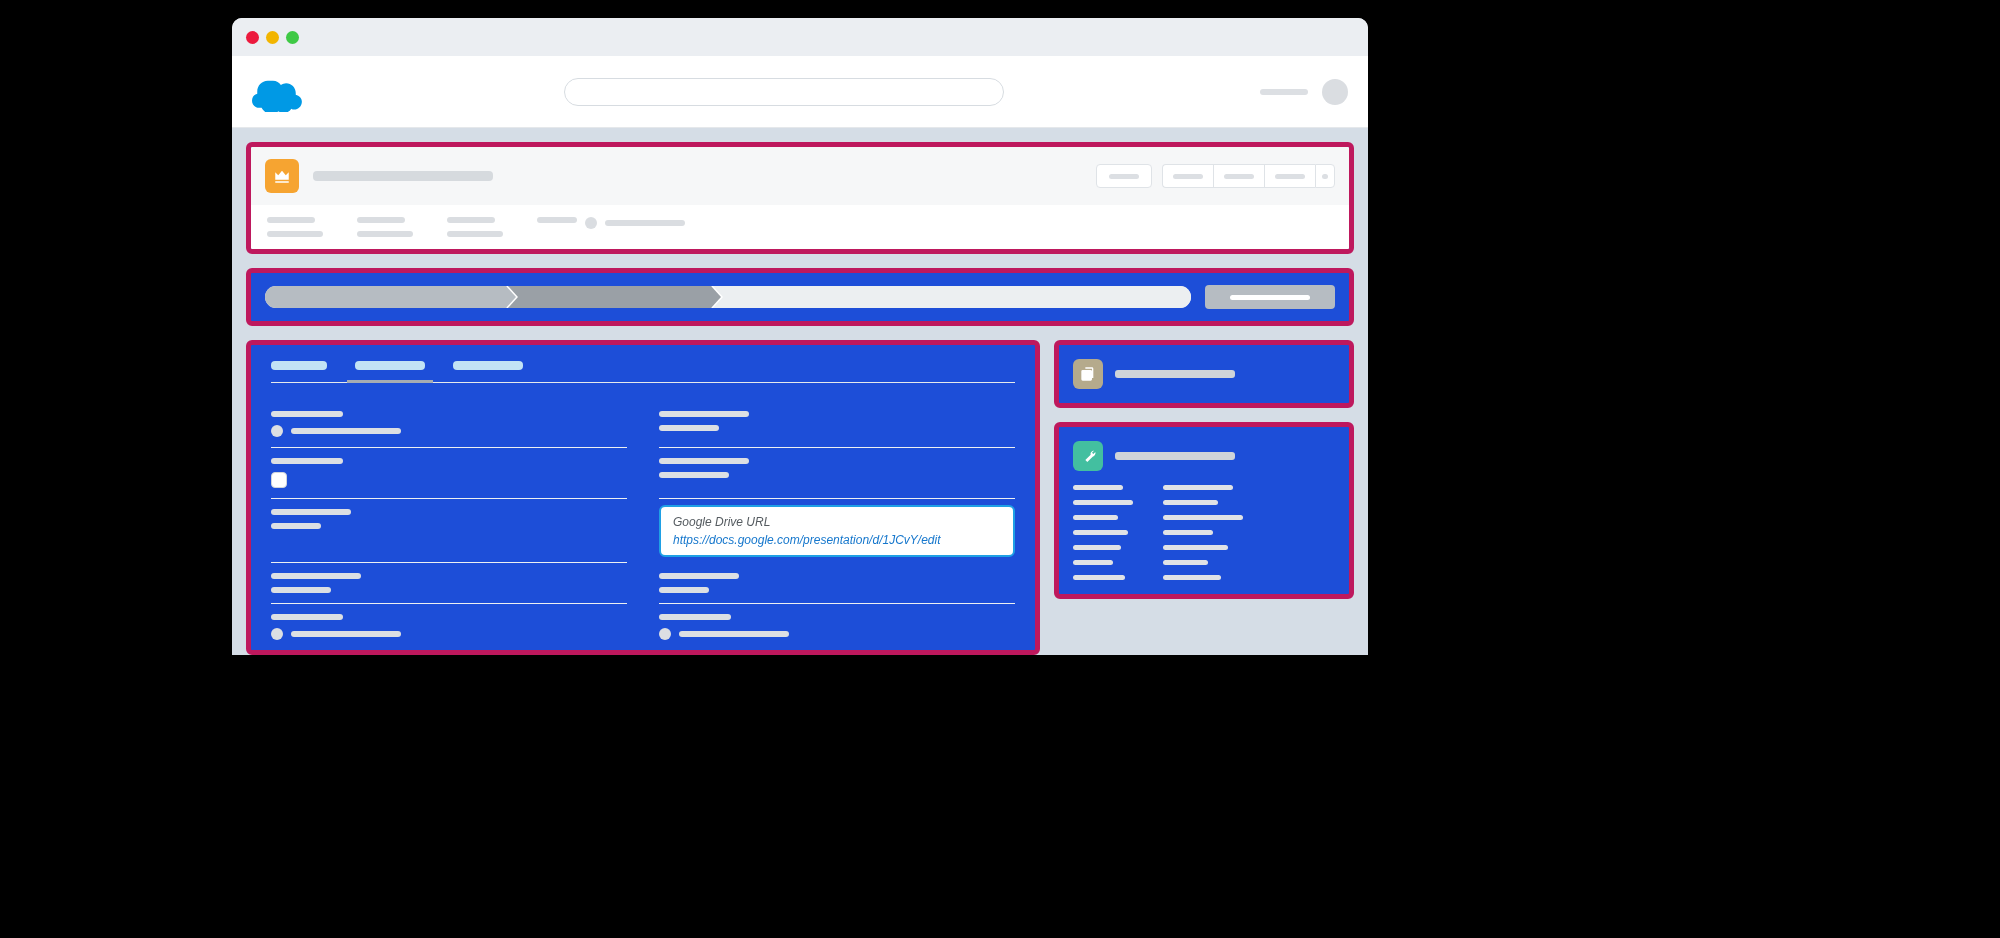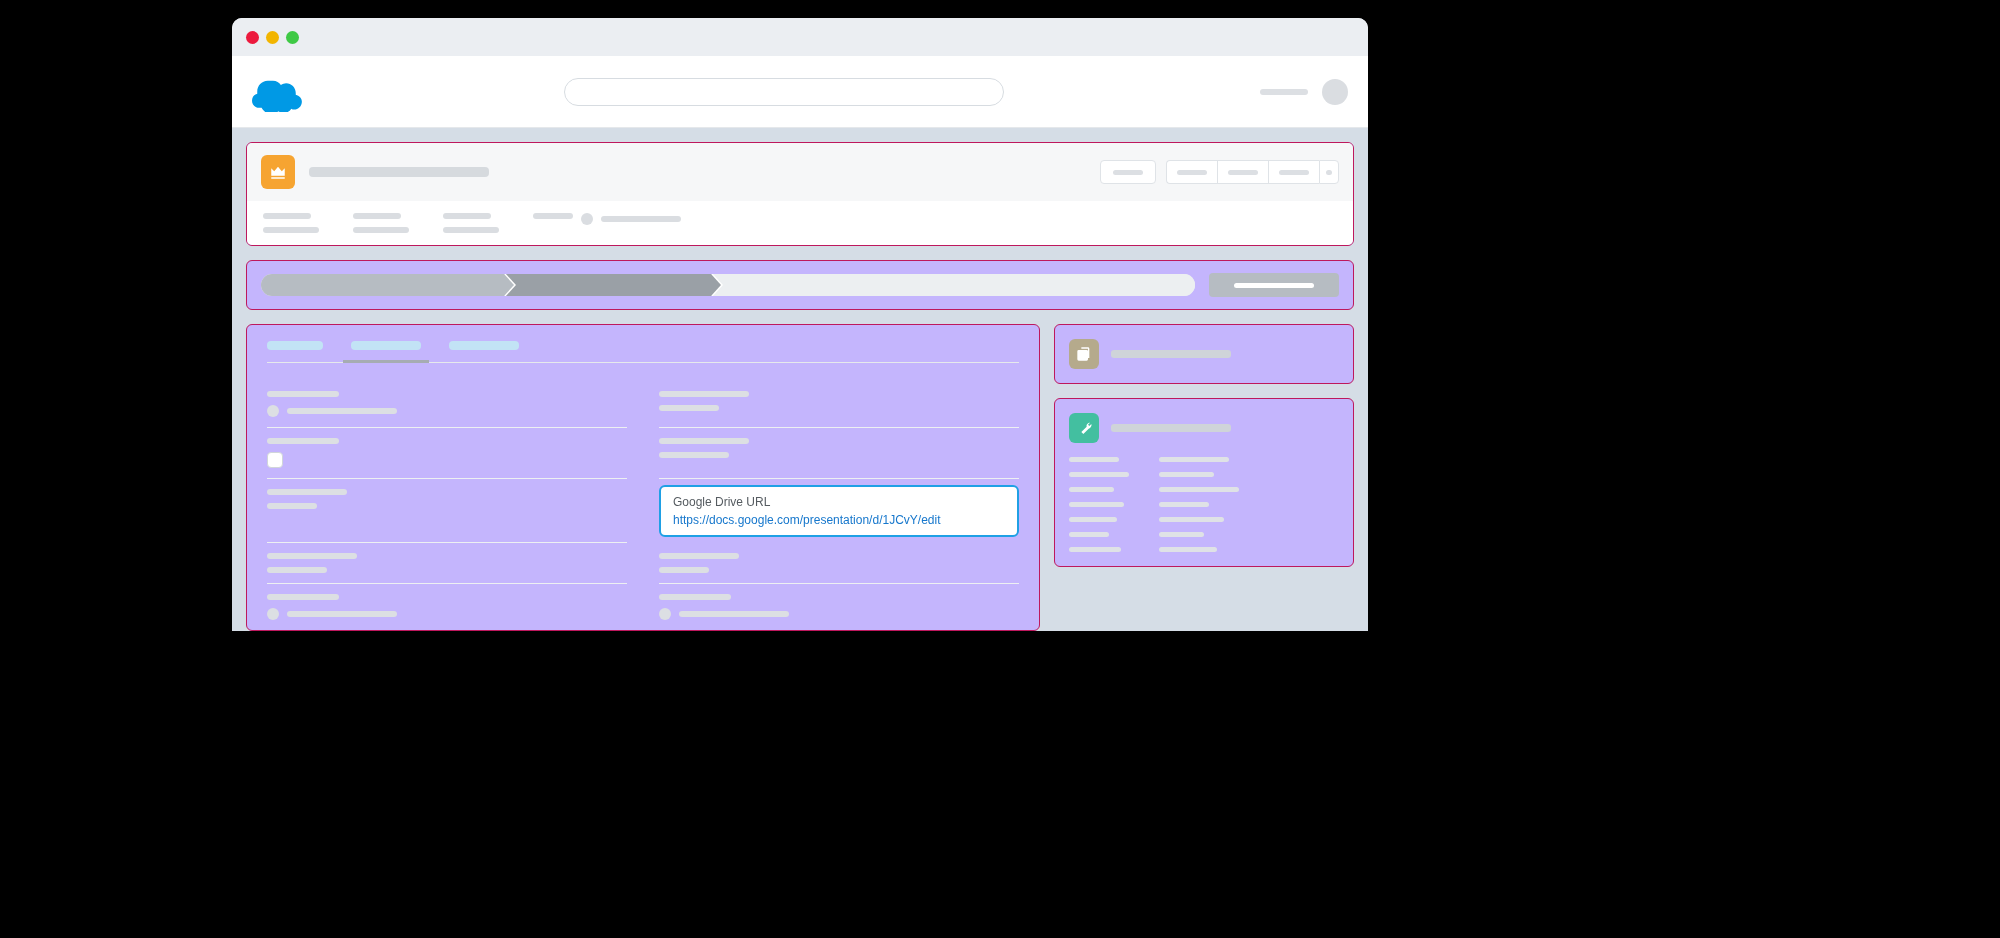--- a/index.html
+++ b/index.html
@@ -67,23 +67,24 @@
   }
   .ph-bar { background: #dcdfe3; border-radius: 3px; }
   .avatar-ph { width: 26px; height: 26px; border-radius: 50%; background: #dadde1; }
 
   .page-body {
     background: #d5dde6;
     padding: 14px 14px 0 14px;
   }
 
   .card {
-    background: #c4b5fd;
+    background: #1d4ed8;
     border-radius: 6px;
-    border: 1px solid #be185d;
+    border: 5px solid #be185d;
+    font-style: italic;
   }
 
   
   .record-card { overflow: hidden; }
   .record-top {
     background: #f6f7f8;
     display: flex;
     align-items: center;
     padding: 12px 14px;
     gap: 14px;

